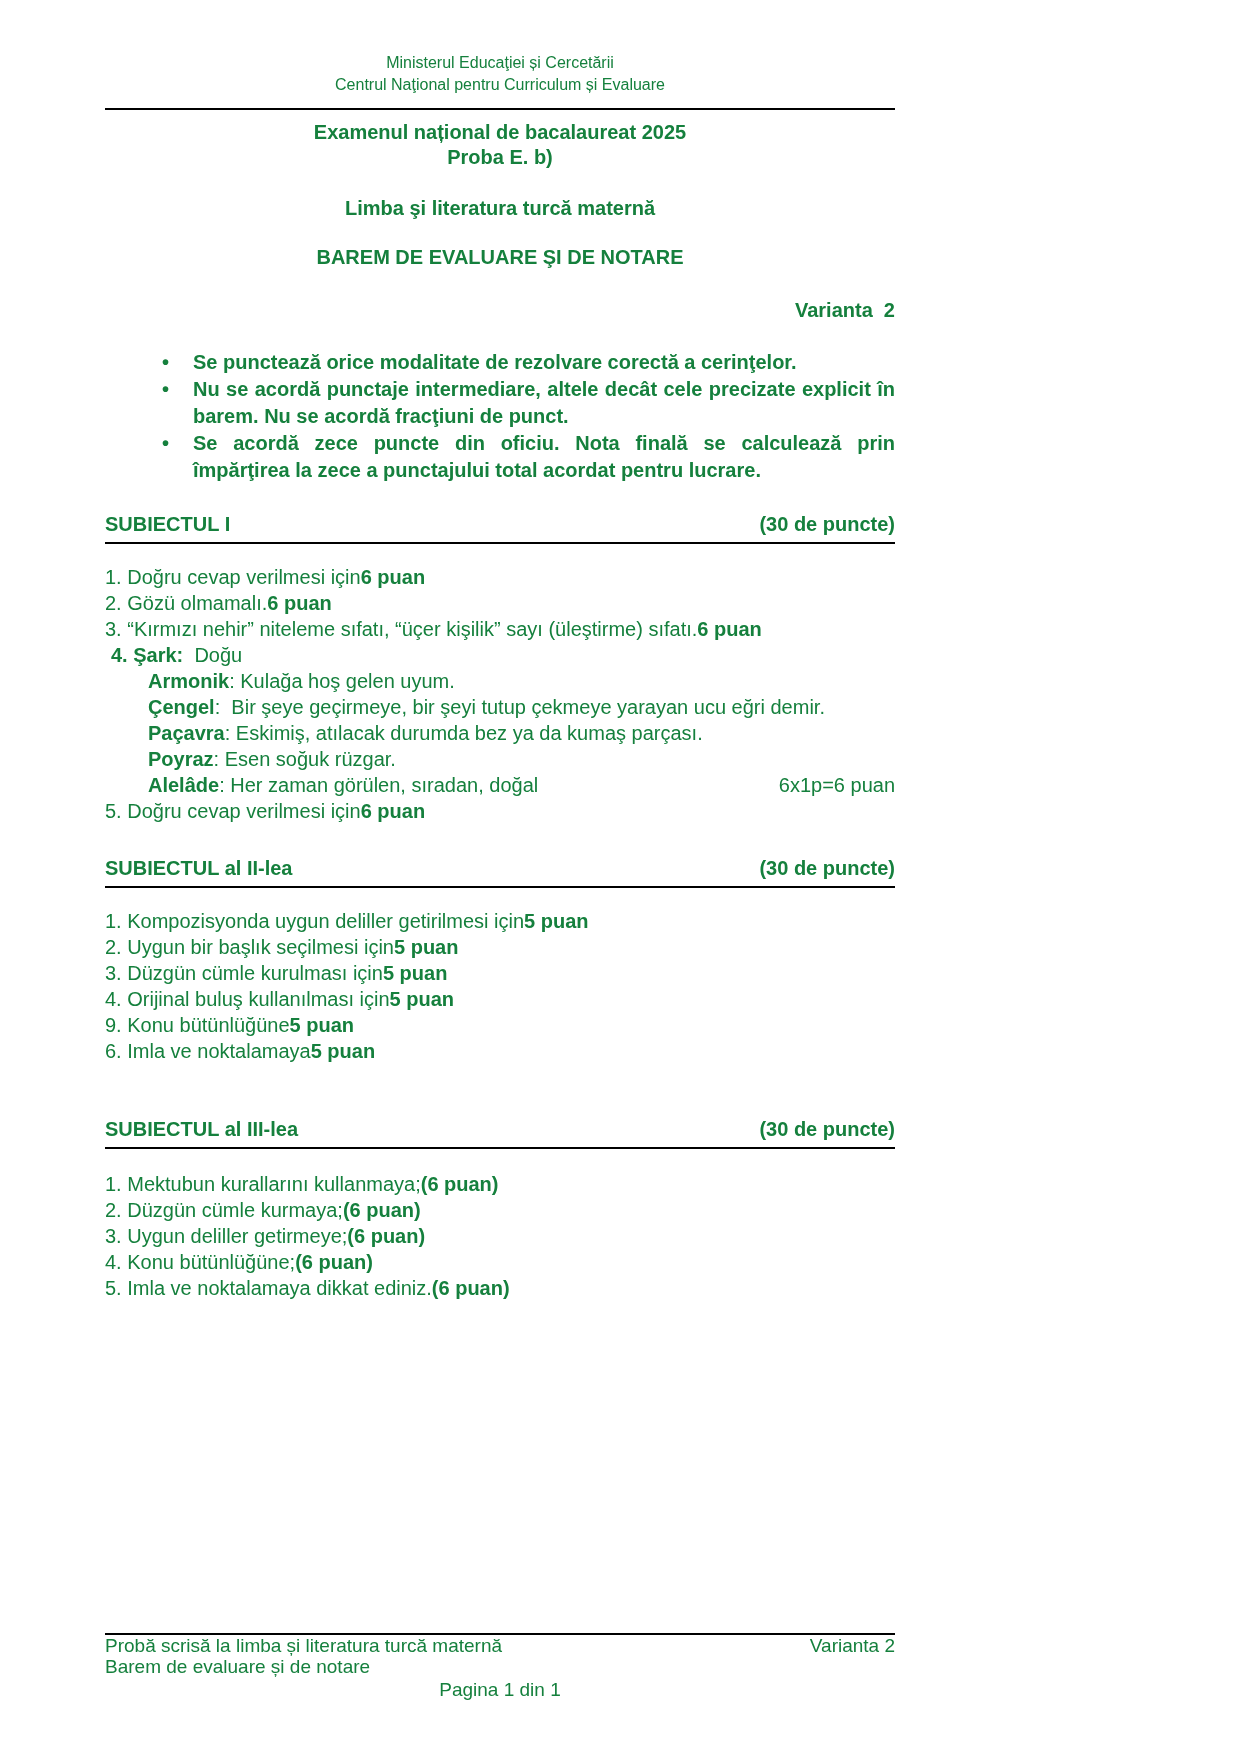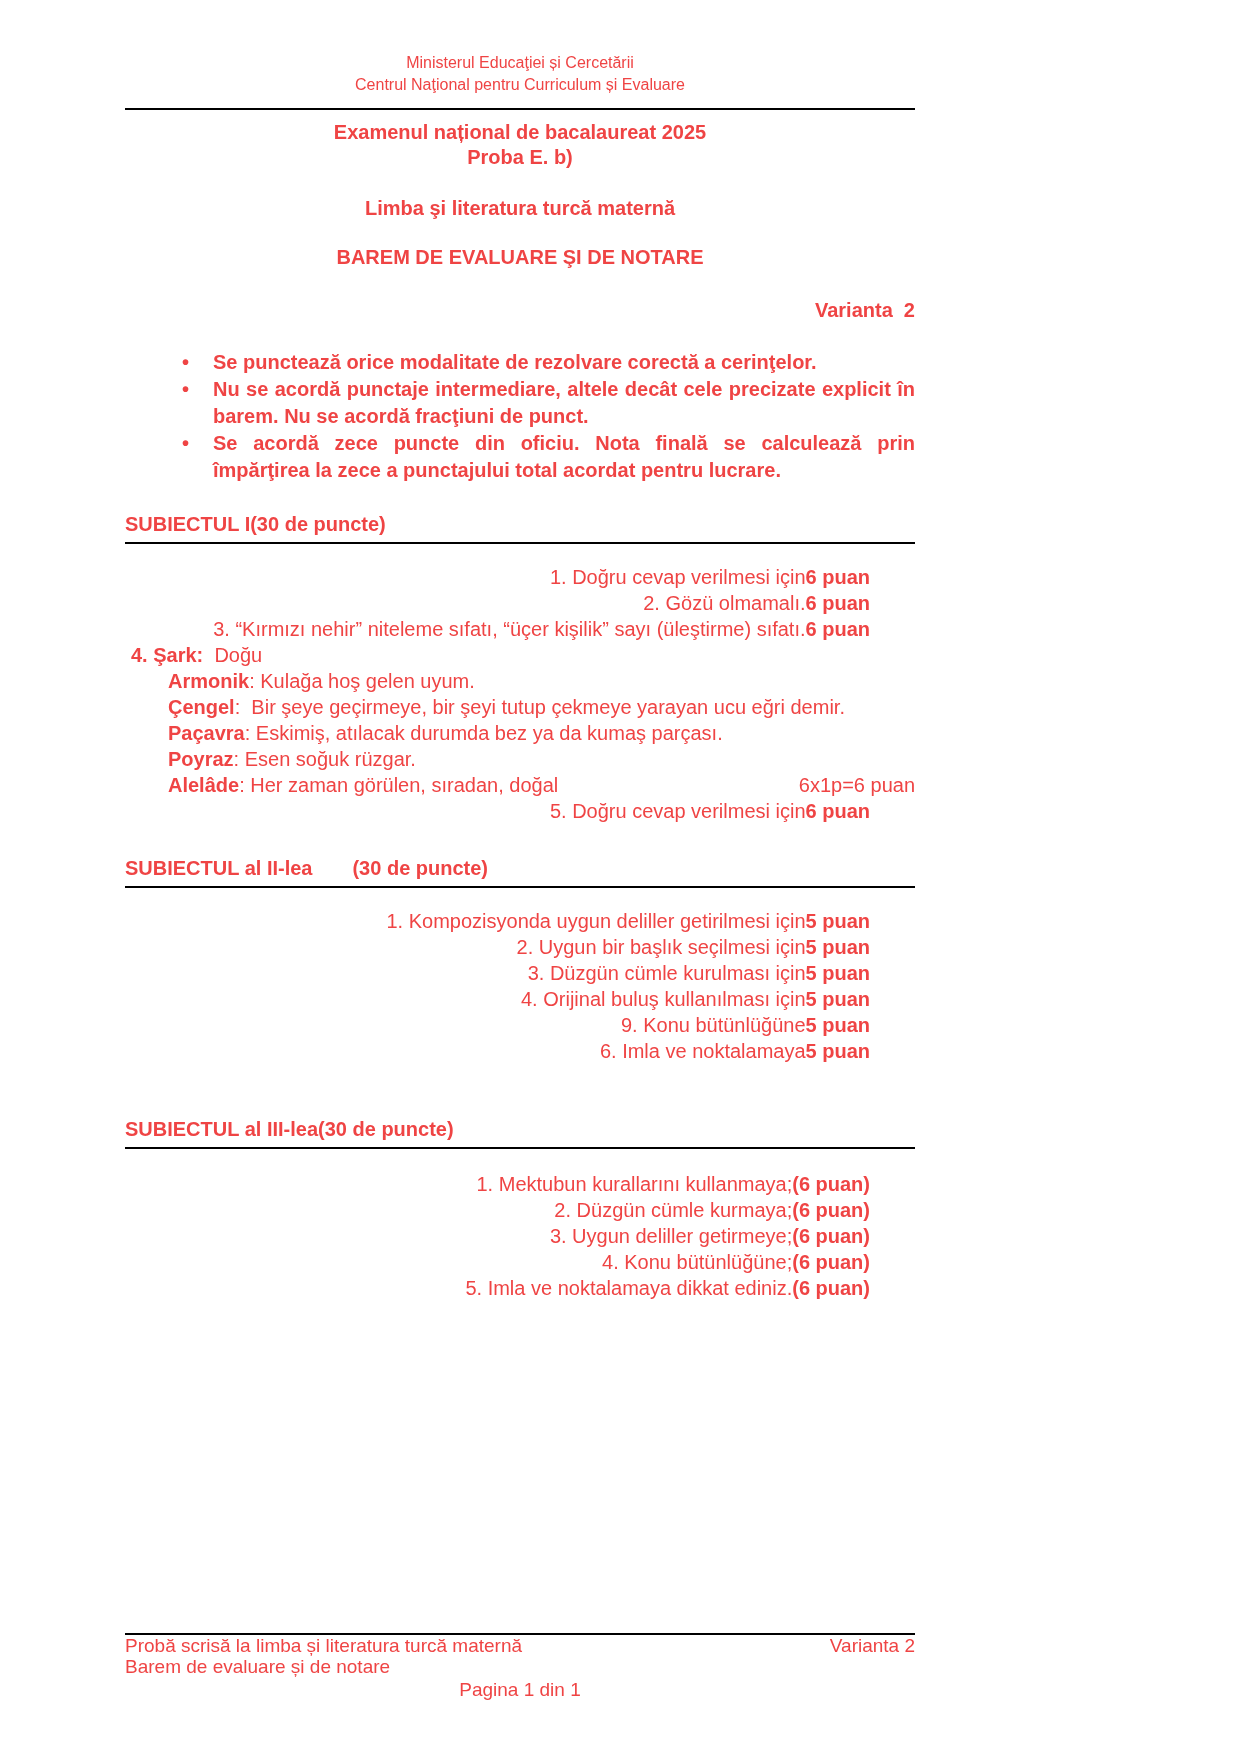--- a/index.html
+++ b/index.html
@@ -1,51 +1,50 @@
 <!DOCTYPE html>
 <html><head>
 <meta charset="utf-8">
 <style>
   html,body { margin:0; padding:0; background:#ffffff; }
   .page {
     position:relative;
     width:1012px; height:1755px;
-    background:#ffffff; color:#ef4444;
+    background:#ffffff; color:#15803d;
     font-family:"Liberation Sans","DejaVu Sans",sans-serif;
     font-size:20px;
     overflow:hidden;
-    margin-left:20px;
   }
   .content { padding:52px 117px 0 105px; }
 
   .org-line { text-align:center; font-size:16px; line-height:22px; }
   .top-rule { border-bottom:2px solid #000; margin-top:12px; }
 
   .title-block { margin-top:10px; text-align:center; font-weight:bold; line-height:25px; }
   .subject-line { margin-top:26px; text-align:center; font-weight:bold; line-height:25px; }
   .doc-title { margin-top:24px; text-align:center; font-weight:bold; line-height:25px; }
   .variant-line { margin-top:28px; text-align:right; font-weight:bold; line-height:25px; white-space:pre; }
 
   .notes { margin-top:26px; font-weight:bold; line-height:27px; }
   .note { display:flex; }
   .note .bullet { width:31px; margin-left:57px; flex:none; }
   .note .note-text { flex:1; text-align:justify; }
 
   .section-header {
-    display:flex; 
+    display:flex; justify-content:space-between;
     font-weight:bold; line-height:25px;
     border-bottom:2px solid #000; padding-bottom:5px;
   }
   .sec1-header { margin-top:28px; }
   .sec2-header { margin-top:32px;gap:40px; }
   .sec3-header { margin-top:53px; }
 
   .items { margin-top:20px; line-height:26px; }
   .items-3 { margin-top:22px; }
-  .row { display:flex; justify-content:flex-end; }
+  .row { display:flex; justify-content:flex-start; }
   .row .points { font-weight:bold; white-space:nowrap; margin-right:45px; }
   .item-text { white-space:pre-wrap; }
   .b { font-weight:bold; }
   .def-row { padding-left:43px; }
   .def-row.with-points { display:flex; justify-content:space-between; padding-left:0; }
   .def-row.with-points .def-left { padding-left:43px; }
   .item4-row { padding-left:6px; }
 
   .footer {
     position:absolute; left:105px; right:117px; top:1633px;

